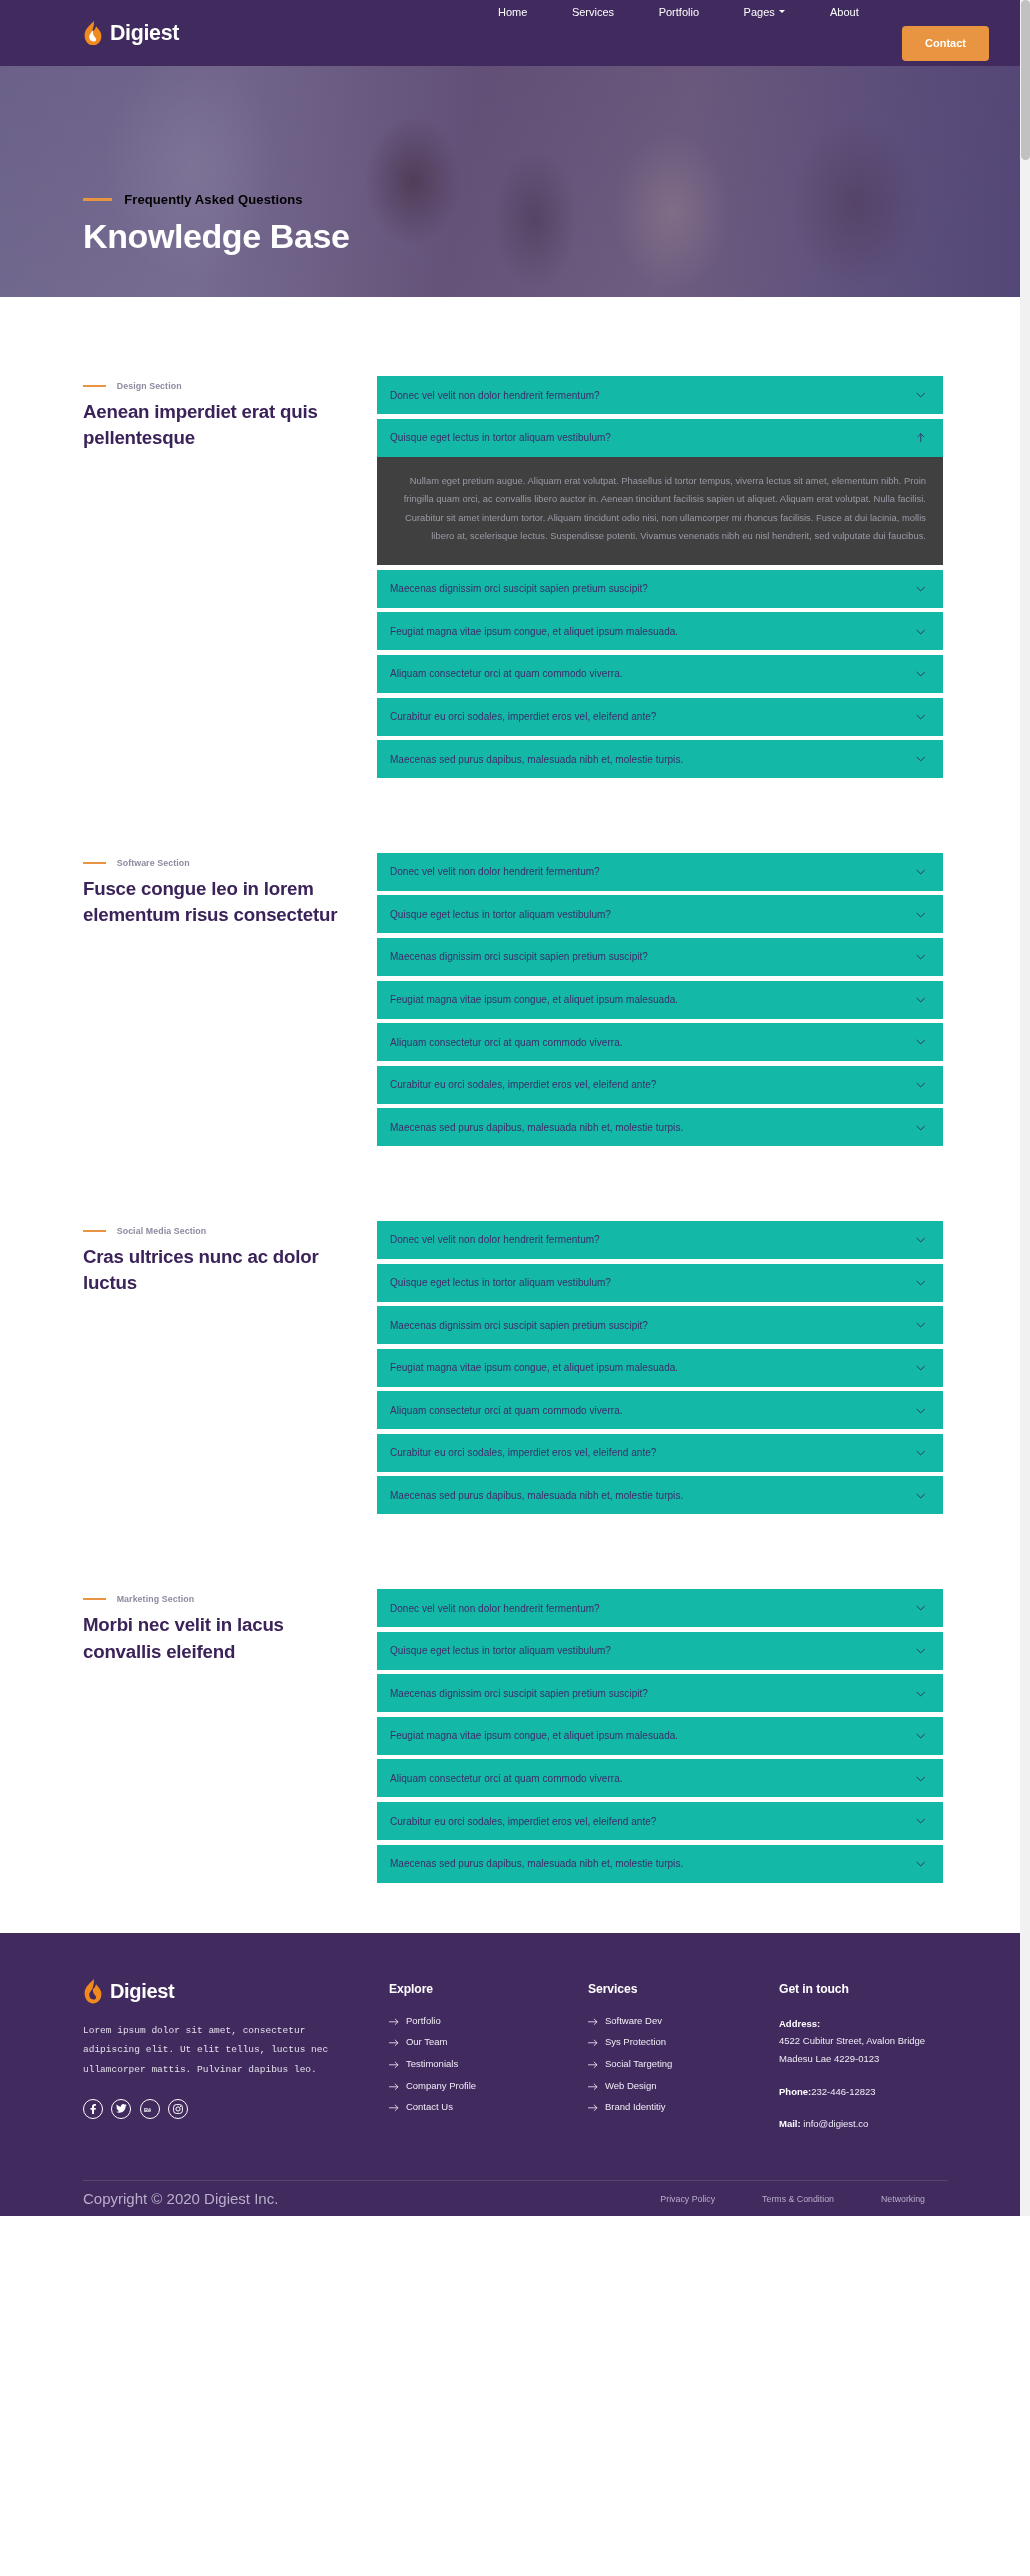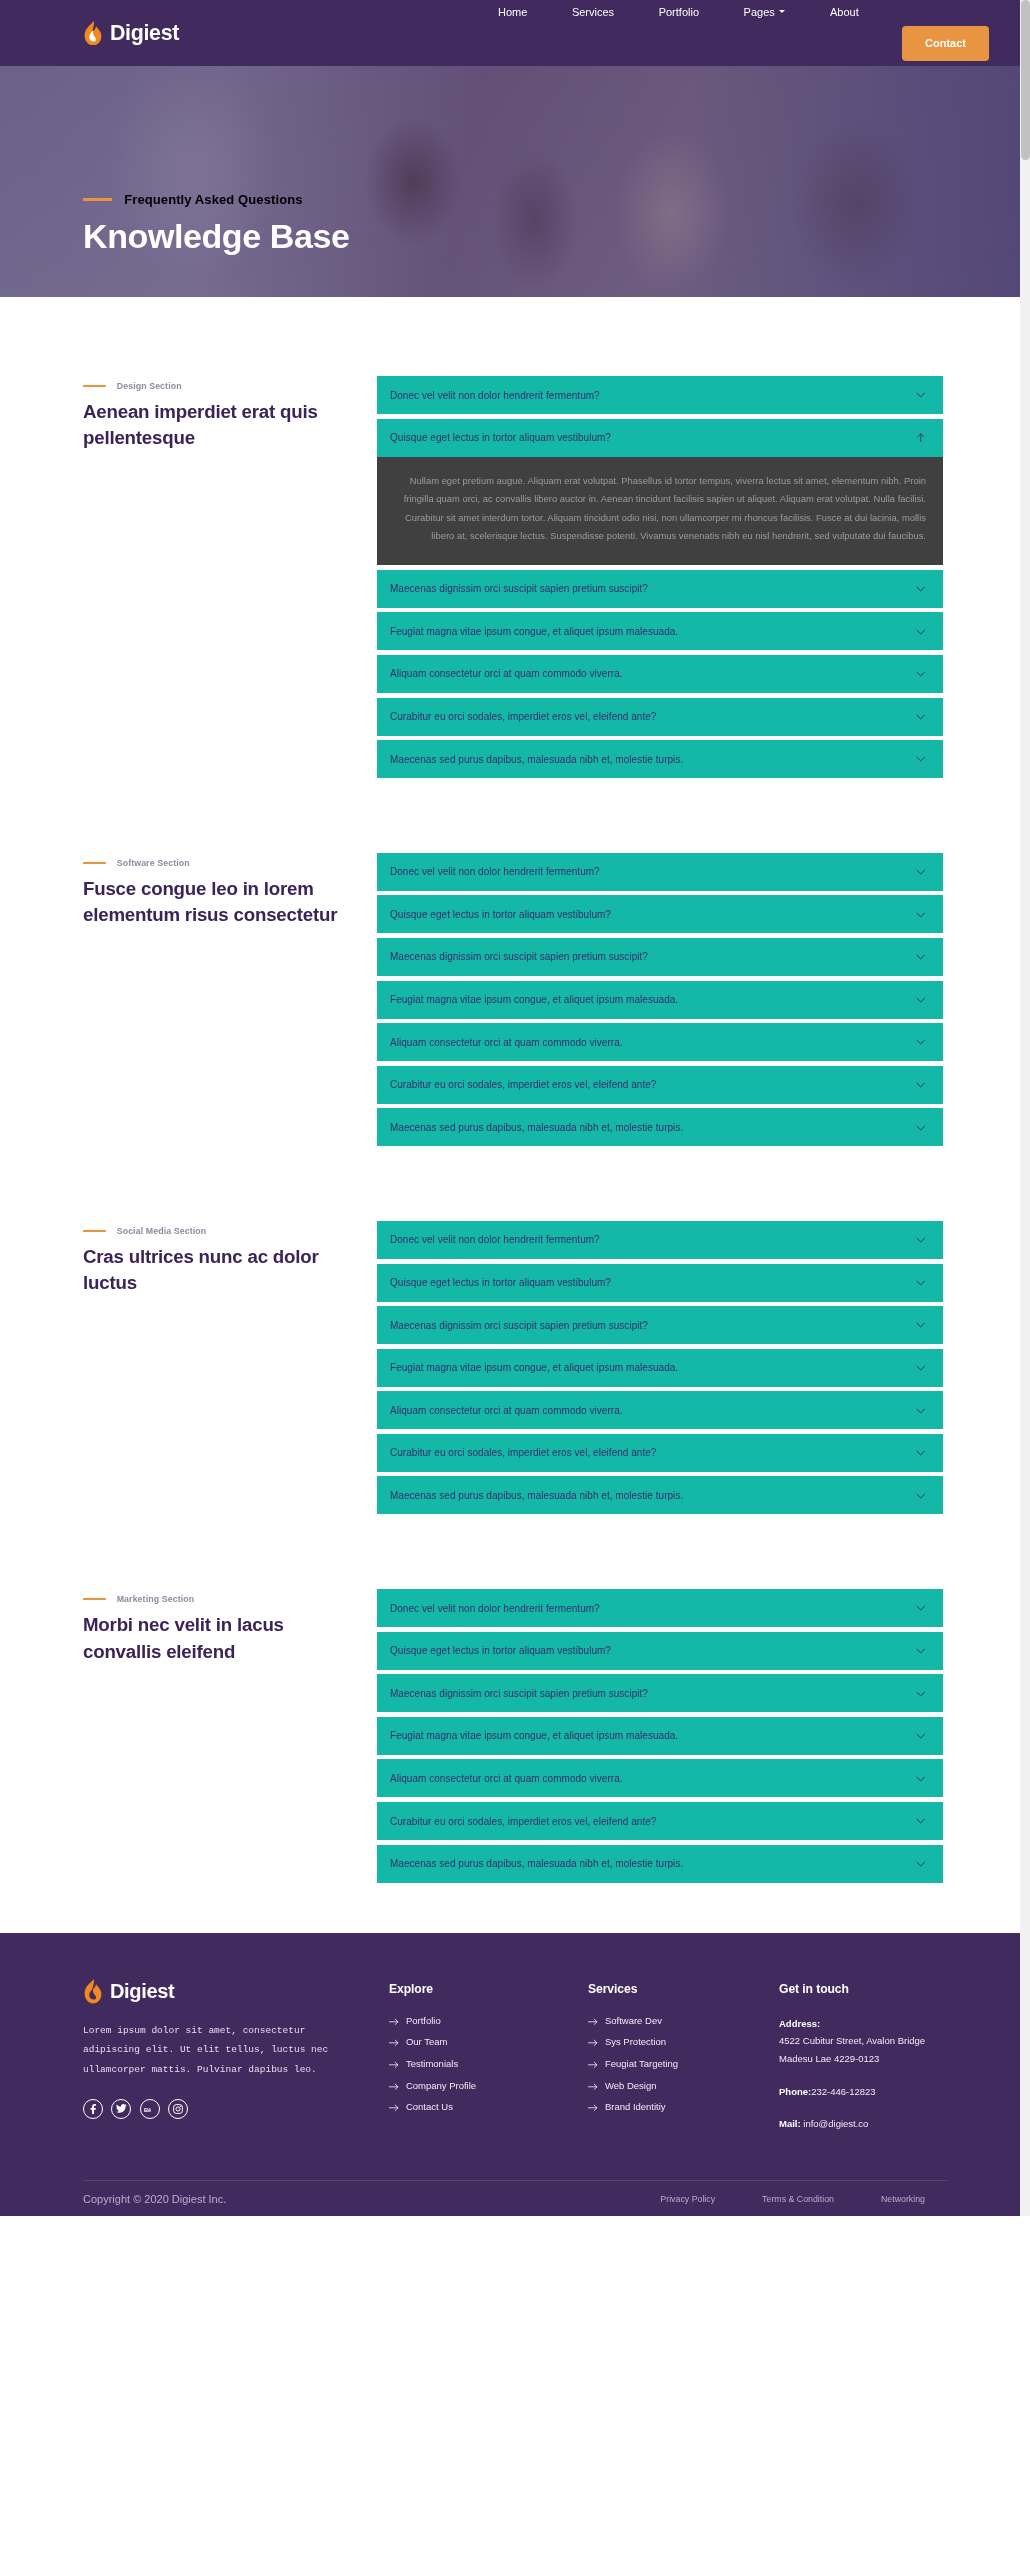--- a/index.html
+++ b/index.html
@@ -223,21 +223,21 @@
   .fc-label { font-weight: 700; color: #ffffff; }
   .fc-block { margin-bottom: 15.3px; }
 
   .footer-bottom-wrap { margin-top: 32px; }
   .footer-divider { height: 0.8px; background: rgba(255,255,255,0.12); }
   .footer-bottom {
     height: 35px;
     display: flex;
     align-items: center;
   }
-  .copyright { color: #b9aecb; font-size: 11px; }
+  .copyright { color: #b9aecb; font-size: 15px; }
   .bot-links { margin-left: auto; display: flex; gap: 47px; padding-right: 23px; }
   .bot-link { color: #b9aecb; font-size: 8.8px; cursor: pointer; }
 
   
   .scrollbar-track {
     position: absolute;
     top: 0; right: 0;
     width: 10.7px; height: 100%;
     background: #f1f1f1;
     z-index: 50;
@@ -721,21 +721,21 @@
             <div class="flink">
               <span class="farrow"><svg width="10" height="7.6" viewBox="0 0 13 10">
                   <path d="M0.5 5 L11.5 5 M8 1.4 L11.8 5 L8 8.6" fill="none" stroke="#f0ecf6" stroke-width="1.1" stroke-linecap="round" stroke-linejoin="round"></path>
                 </svg></span>
               <span>Sys Protection</span>
             </div>
             <div class="flink">
               <span class="farrow"><svg width="10" height="7.6" viewBox="0 0 13 10">
                   <path d="M0.5 5 L11.5 5 M8 1.4 L11.8 5 L8 8.6" fill="none" stroke="#f0ecf6" stroke-width="1.1" stroke-linecap="round" stroke-linejoin="round"></path>
                 </svg></span>
-              <span>Feugiat Targeting</span>
+              <span>Social Targeting</span>
             </div>
             <div class="flink">
               <span class="farrow"><svg width="10" height="7.6" viewBox="0 0 13 10">
                   <path d="M0.5 5 L11.5 5 M8 1.4 L11.8 5 L8 8.6" fill="none" stroke="#f0ecf6" stroke-width="1.1" stroke-linecap="round" stroke-linejoin="round"></path>
                 </svg></span>
               <span>Web Design</span>
             </div>
             <div class="flink">
               <span class="farrow"><svg width="10" height="7.6" viewBox="0 0 13 10">
                   <path d="M0.5 5 L11.5 5 M8 1.4 L11.8 5 L8 8.6" fill="none" stroke="#f0ecf6" stroke-width="1.1" stroke-linecap="round" stroke-linejoin="round"></path>

